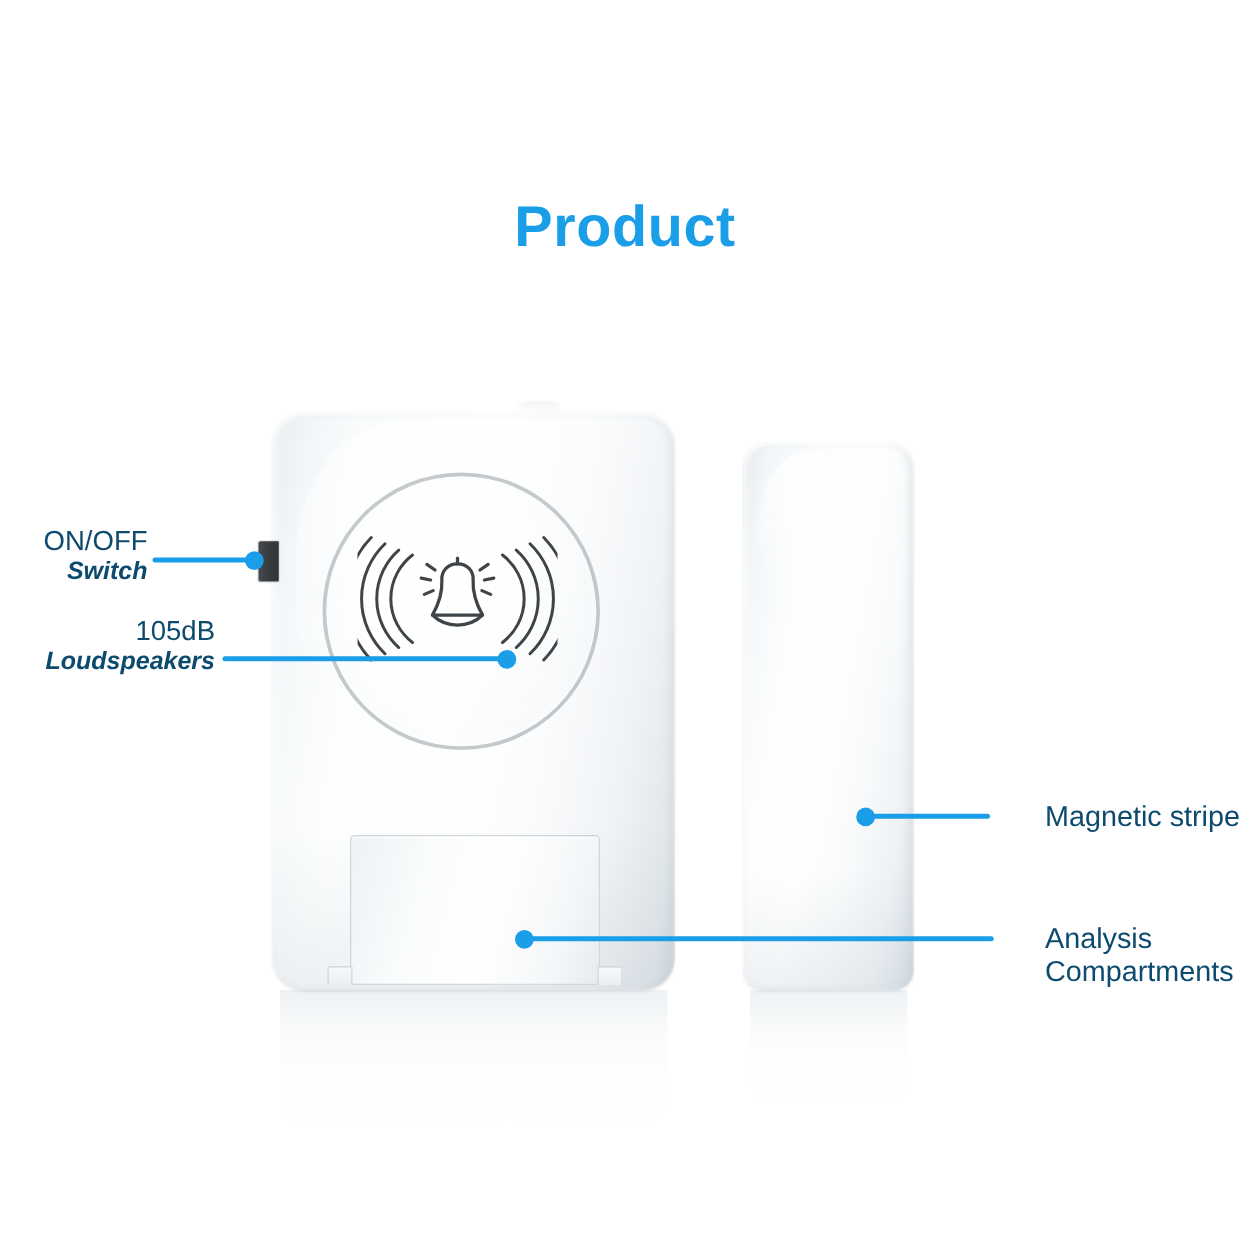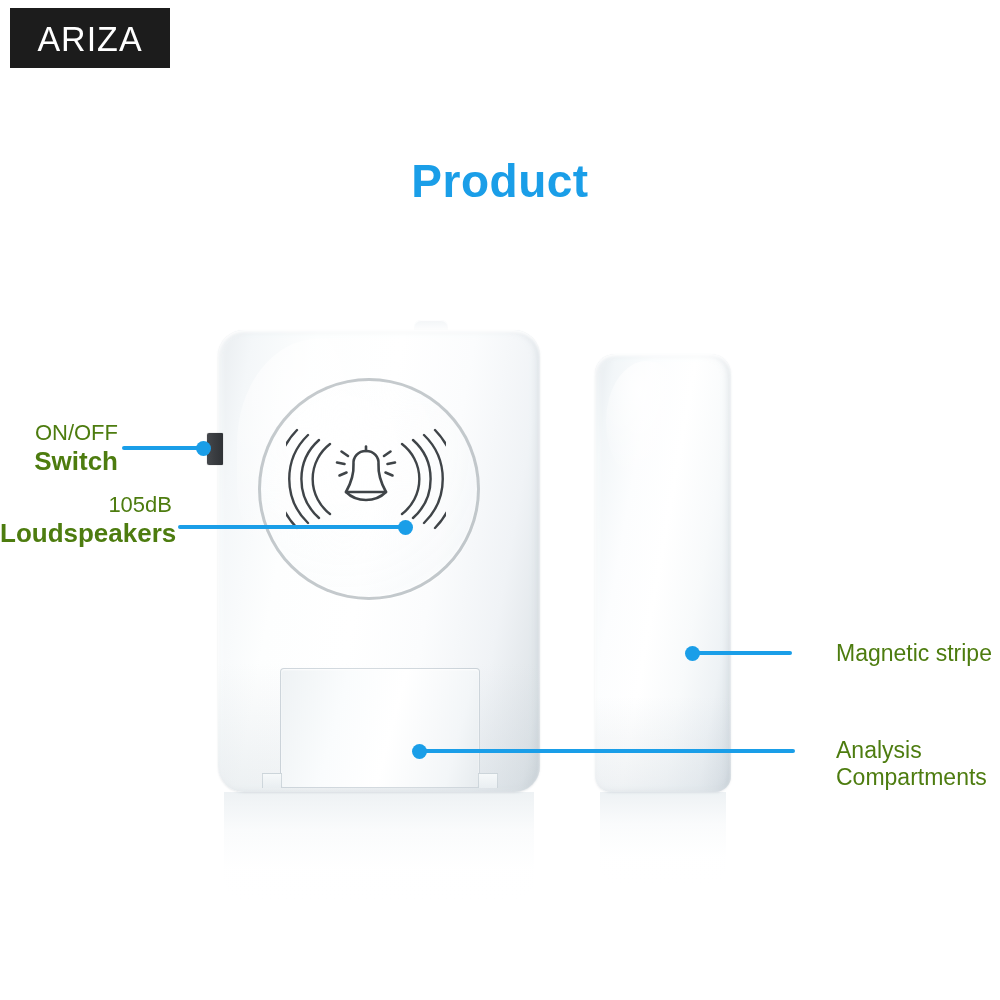--- a/index.html
+++ b/index.html
@@ -247,51 +247,49 @@
   }
   .leader-dot {
     position: absolute;
     width: 15px;
     height: 15px;
     border-radius: 50%;
     background: #1a9ee8;
   }
   .callout-label {
     position: absolute;
-    color: #4d7c0f;
+    color: #0c4a6e;
     line-height: 1.18;
     white-space: nowrap;
   }
   .callout-label .sub {
     display: block;
     font-size: 22px;
     font-weight: normal;
   }
   .callout-label .main {
     display: block;
-    font-size: 26px;
+    font-size: 20px;
     font-weight: bold;
+    font-style: italic;
   }
   .callout-label.plain .l1,
   .callout-label.plain .l2 {
     display: block;
     font-size: 23px;
     font-weight: normal;
   }
   .callout-label.align-right { text-align: right; }
   .callout-label.align-left  { text-align: left; margin-left: 38px; }
 </style>
 </head>
 <body>
 
 <div id="page">
 
-  <div class="logo-box">
-    <span class="logo-text">ARIZA</span>
-  </div>
 
   <div class="title">
     <span class="line">Product</span>
   </div>
 
   <div class="reflection main"></div>
   <div class="reflection stripe"></div>
 
   <div class="unit-nub"></div>
   <div class="unit-main">

